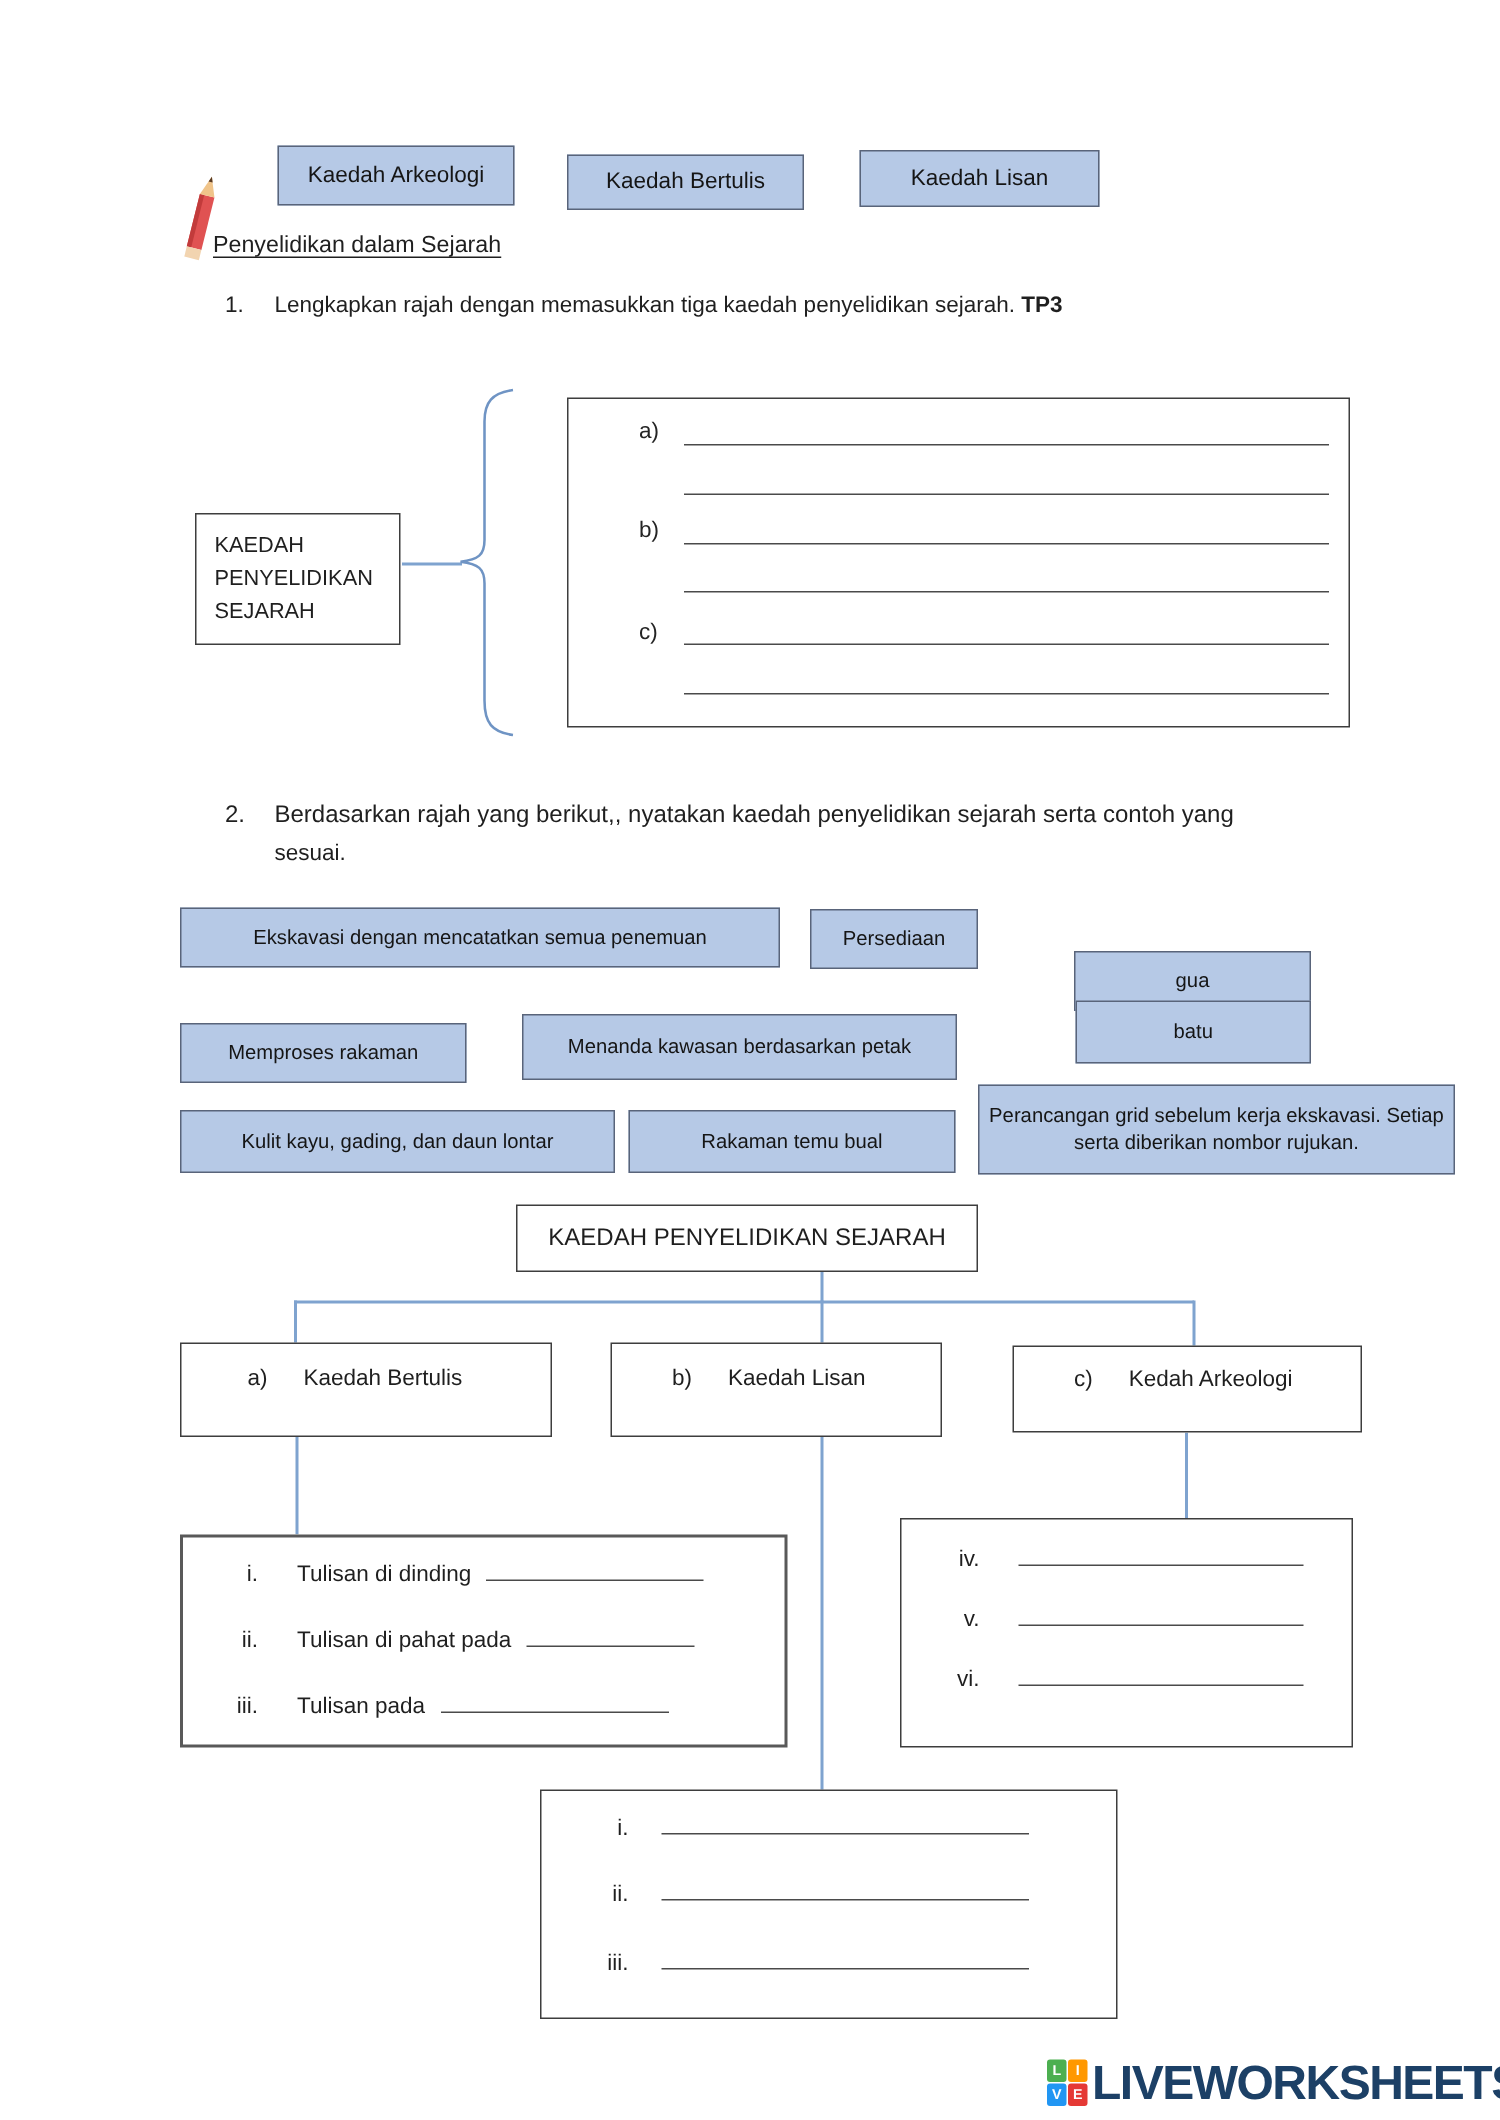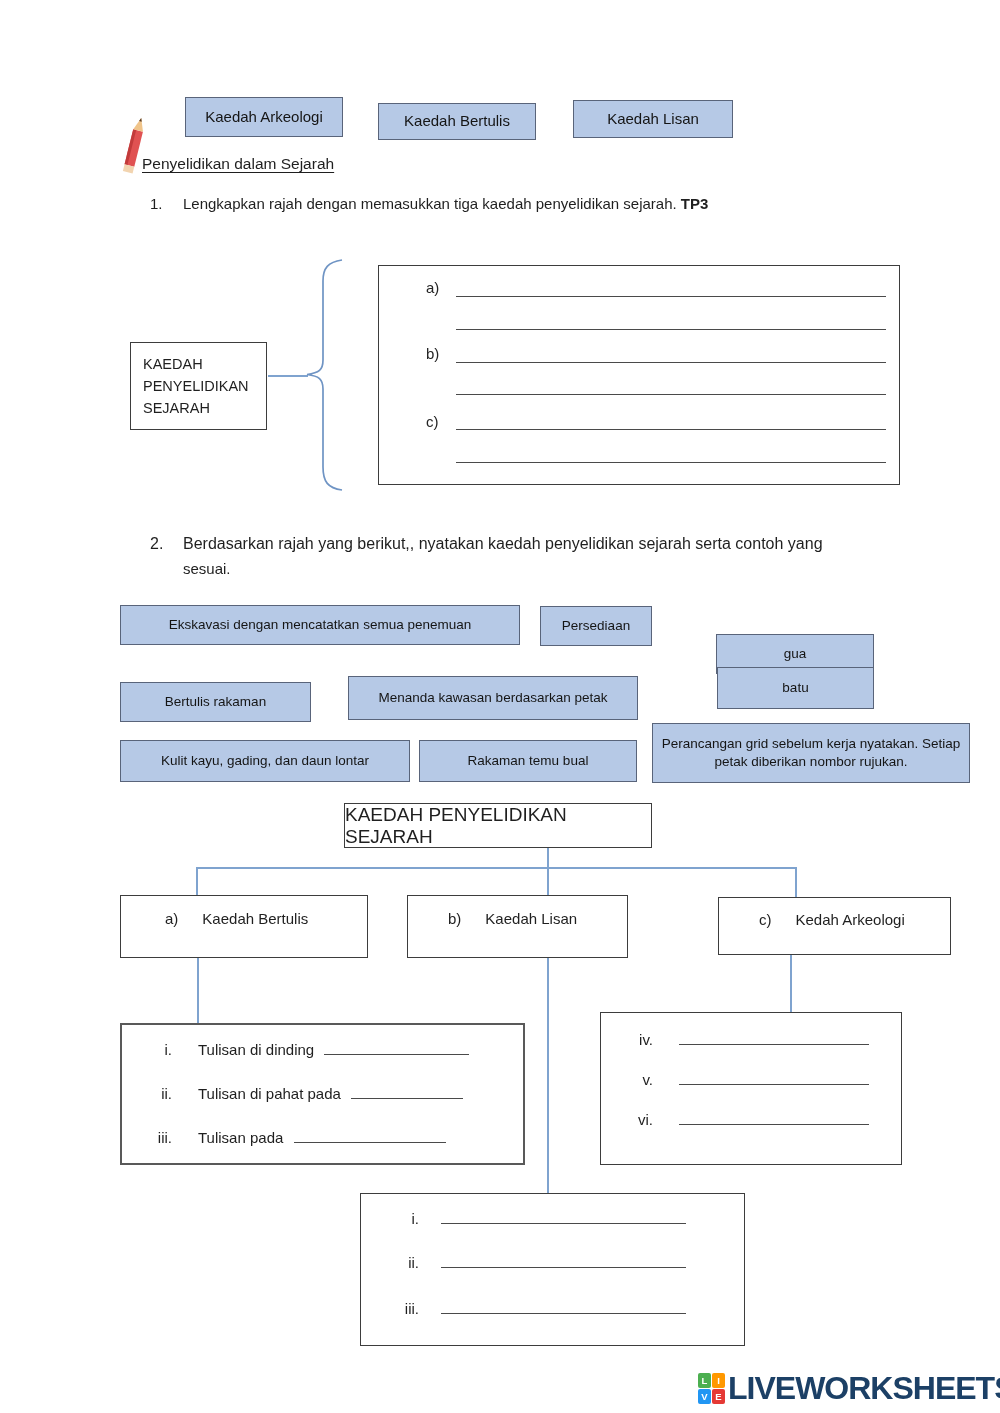--- a/index.html
+++ b/index.html
@@ -101,48 +101,48 @@
 
   <div class="txt" style="left:150px; top:535px; font-size:16px;">
     <span class="q-num">2.</span><span>Berdasarkan rajah yang berikut,, nyatakan kaedah penyelidikan sejarah serta contoh yang</span>
   </div>
   <div class="txt" style="left:183px; top:560px; font-size:15px;">sesuai.</div>
 
   <div class="wb" style="left:120px; top:605px; width:400px; height:40px;">Ekskavasi dengan mencatatkan semua penemuan</div>
   <div class="wb" style="left:540px; top:606px; width:112px; height:40px;">Persediaan</div>
   <div class="wb" style="left:716px; top:606px; width:158px; height:40px;margin-top:28px;">gua</div>
 
-  <div class="wb" style="left:120px; top:682px; width:191px; height:40px;">Bertulis rakaman</div>
+  <div class="wb" style="left:120px; top:682px; width:191px; height:40px;">Memproses rakaman</div>
   <div class="wb" style="left:348px; top:676px; width:290px; height:44px;">Menanda kawasan berdasarkan petak</div>
   <div class="wb" style="left:717px; top:667px; width:157px; height:42px;">batu</div>
 
   <div class="wb" style="left:120px; top:740px; width:290px; height:42px;">Kulit kayu, gading, dan daun lontar</div>
   <div class="wb" style="left:419px; top:740px; width:218px; height:42px;">Rakaman temu bual</div>
-  <div class="wb" style="left:652px; top:723px; width:318px; height:60px; white-space:normal;">Perancangan grid sebelum kerja nyatakan. Setiap petak diberikan nombor rujukan.</div>
+  <div class="wb" style="left:652px; top:723px; width:318px; height:60px; white-space:normal;">Perancangan grid sebelum kerja ekskavasi. Setiap serta diberikan nombor rujukan.</div>
 
-  <div class="obox" style="left:344px; top:803px; width:308px; height:45px; display:flex; align-items:center; justify-content:center; font-size:19px;">
+  <div class="obox" style="left:344px; top:803px; width:308px; height:45px; display:flex; align-items:center; justify-content:center; font-size:16px;">
     <span>KAEDAH PENYELIDIKAN SEJARAH</span>
   </div>
 
   <div class="cn cn-v" style="left:547px; top:848px; height:20px;"></div>
   <div class="cn cn-h" style="left:196px; top:867px; width:600px;"></div>
   <div class="cn cn-v" style="left:196px; top:867px; height:29px;"></div>
   <div class="cn cn-v" style="left:547px; top:867px; height:29px;"></div>
   <div class="cn cn-v" style="left:795px; top:867px; height:31px;"></div>
   <div class="cn cn-v" style="left:197px; top:957px; height:66px;"></div>
   <div class="cn cn-v" style="left:547px; top:957px; height:237px;"></div>
   <div class="cn cn-v" style="left:790px; top:955px; height:58px;"></div>
 
   <div class="obox" style="left:120px; top:895px; width:248px; height:63px; padding:14px 0 0 44px;">
     <span class="branch-label">a)</span><span class="branch-text">Kaedah Bertulis</span>
   </div>
   <div class="obox" style="left:407px; top:895px; width:221px; height:63px; padding:14px 0 0 40px;">
     <span class="branch-label">b)</span><span class="branch-text">Kaedah Lisan</span>
   </div>
-  <div class="obox" style="left:675px; top:897px; width:233px; height:58px; padding:13px 0 0 40px;margin-left:43px;">
+  <div class="obox" style="left:675px; top:897px; width:233px; height:58px; padding:13px 0 0 40px;">
     <span class="branch-label">c)</span><span class="branch-text">Kedah Arkeologi</span>
   </div>
 
   <div class="obox obox-gray" style="left:120px; top:1023px; width:405px; height:142px;">
     <div class="li-row" style="left:14px; top:16px;">
       <span class="li-num" style="width:36px;">i.</span><span style="margin-left:26px;margin-top:36px;">Tulisan di dinding</span>
       <span class="ln-inline" style="width:145px; margin-left:6px;"></span>
     </div>
     <div class="li-row" style="left:14px; top:60px;">
       <span class="li-num" style="width:36px;">ii.</span><span style="margin-left:26px;">Tulisan di pahat pada</span>

